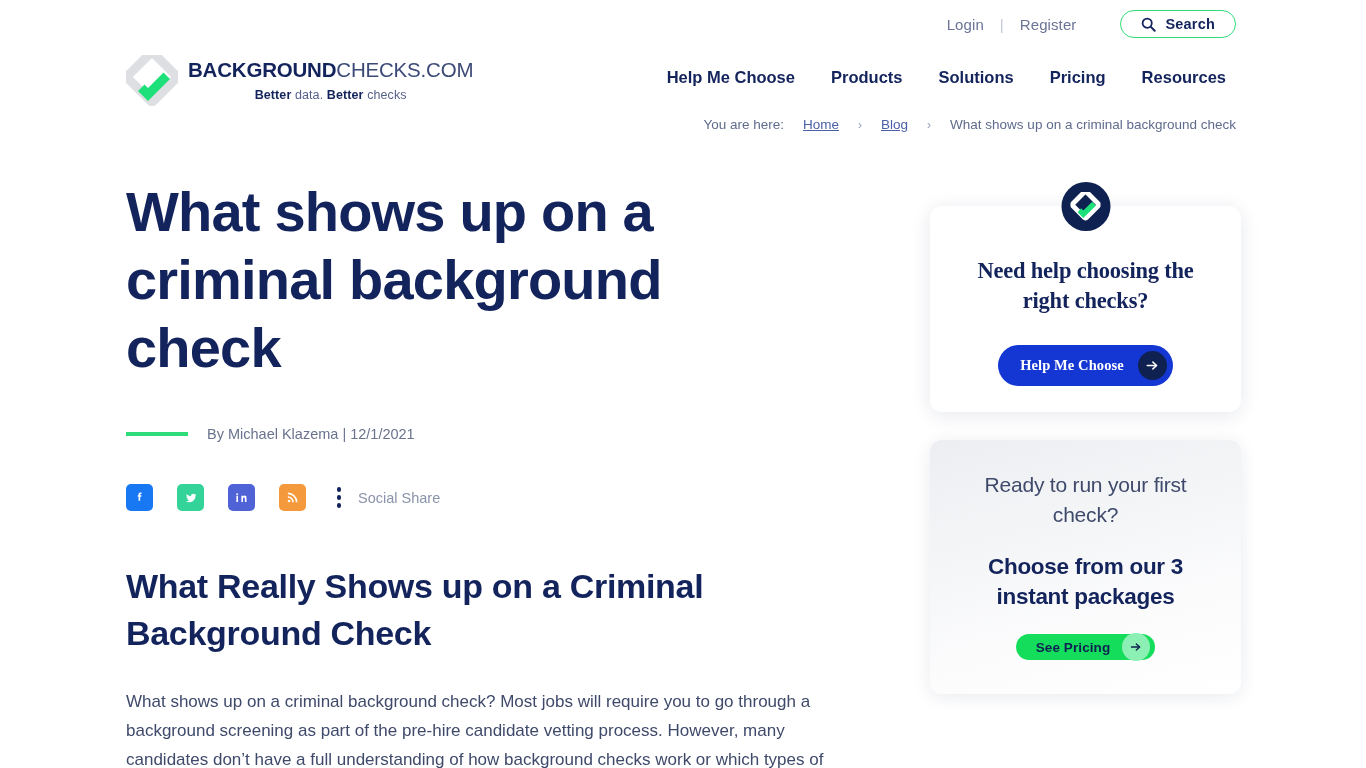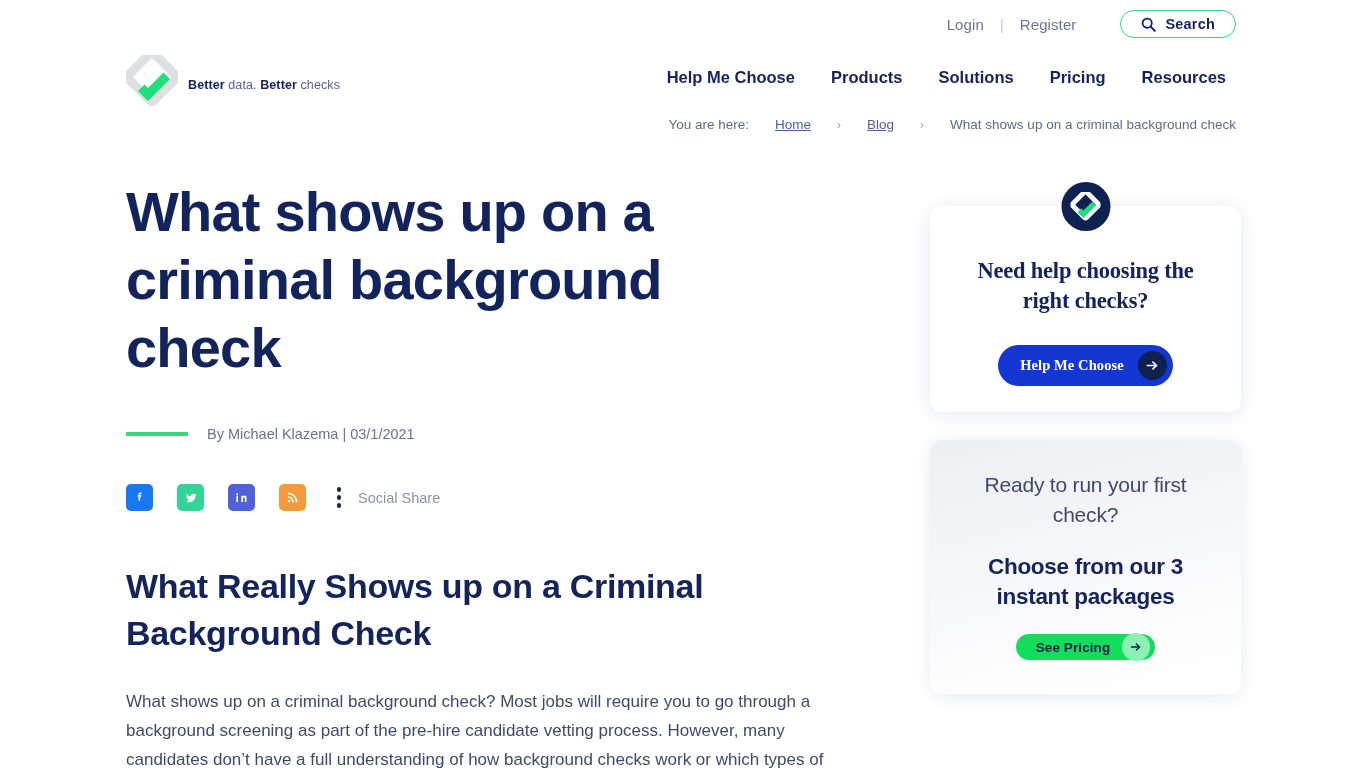--- a/index.html
+++ b/index.html
@@ -40,39 +40,39 @@
   .logo-wrap {
     position: absolute; left: 126px; top: 55px;
     display: flex; align-items: center; gap: 10px;
   }
   .logo-mark { width: 52px; height: 52px; position: relative; }
   .logo-text { display:flex; flex-direction: column; }
   .logo-title { font-size: 20.5px; letter-spacing: -0.2px; line-height: 1; white-space: nowrap;}
   .logo-title .b { font-weight: 800; color: #13235b; }
   .logo-title .n { font-weight: 400; color: #3b4a77; }
   .logo-sub {
-    margin-top: 7px; font-size: 12.5px; color: #5b6party; text-align: right;
+    margin-top: 7px; font-size: 12.5px; color: #5b6party; text-align: center;
     color: #55608a; letter-spacing: .1px;
   }
   .logo-sub b { color:#13235b; font-weight: 700; }
 
   
   .main-nav {
     position: absolute; right: 140px; top: 68px;
     display: flex; align-items: center; gap: 36px;
   }
   .nav-item {
     font-size: 16.5px; font-weight: 700; color: #13235b;
     text-decoration: none; cursor: pointer; white-space: nowrap;
   }
 
   
   .breadcrumb {
     position: absolute; right: 130px; top: 117px;
-    display: flex; align-items: center; gap: 23px;
+    display: flex; align-items: center; gap: 16px;
     font-size: 13.5px; color: #5f6b8c; white-space: nowrap;
   }
   .breadcrumb .lead { color:#5f6b8c; margin-right: 3px; }
   .breadcrumb a { color:#4a5fa8; text-decoration: underline; }
   .breadcrumb .sep { color:#9aa2bb; font-size: 12px; padding: 0 3px;}
   .breadcrumb .cur { color:#5f6b8c; }
 
   
   .article { position: absolute; left: 126px; top: 178px; width: 760px; }
   .h1 {
@@ -196,20 +196,23 @@
   <div class="logo-wrap">
     <div class="logo-mark">
       <svg viewBox="0 0 52 52" width="52" height="52">
         <g transform="rotate(45 26 22)">
           <rect x="8" y="4" width="36" height="36" rx="2" fill="none" stroke="#dedfe2" stroke-width="9"></rect>
         </g>
         <path d="M12 36 L22 46 L44 24 L37.5 17.5 L22 33 L18.5 29.5 Z" fill="#1ee07a"></path>
       </svg>
     </div>
     <div class="logo-text">
+      <div class="logo-title">
+        <span class="b">BACKGROUND</span><span class="n">CHECKS.COM</span>
+      </div>
       <div class="logo-sub">
         <b>Better</b><span> data. </span><b>Better</b><span> checks</span>
       </div>
     </div>
   </div>
 
   <nav class="main-nav">
     <a class="nav-item" href="#">Help Me Choose</a>
     <a class="nav-item" href="#">Products</a>
     <a class="nav-item" href="#">Solutions</a>
@@ -224,21 +227,21 @@
     <a href="#">Blog</a>
     <span class="sep">›</span>
     <span class="cur">What shows up on a criminal background check</span>
   </div>
 
   <div class="article">
     <h1 class="h1">What shows up on a criminal background check</h1>
 
     <div class="byline">
       <span class="rule"></span>
-      <span class="txt">By Michael Klazema | 03/1/2021</span>
+      <span class="txt">By Michael Klazema | 12/1/2021</span>
     </div>
 
     <div class="social-row">
       <div class="soc soc-fb">
         <svg width="15" height="15" viewBox="0 0 24 24">
             <path fill="#fff" d="M15.2 8.4h-2.1V7c0-.6.4-.8.7-.8h1.4V3.9l-2-.01c-2.2 0-2.7 1.6-2.7 2.7v1.8H9.2v2.4h1.3V17h2.6v-6.2h1.8l.3-2.4z"></path>
           </svg>
       </div>
       <div class="soc soc-tw">
         <svg width="16" height="16" viewBox="0 0 24 24">

